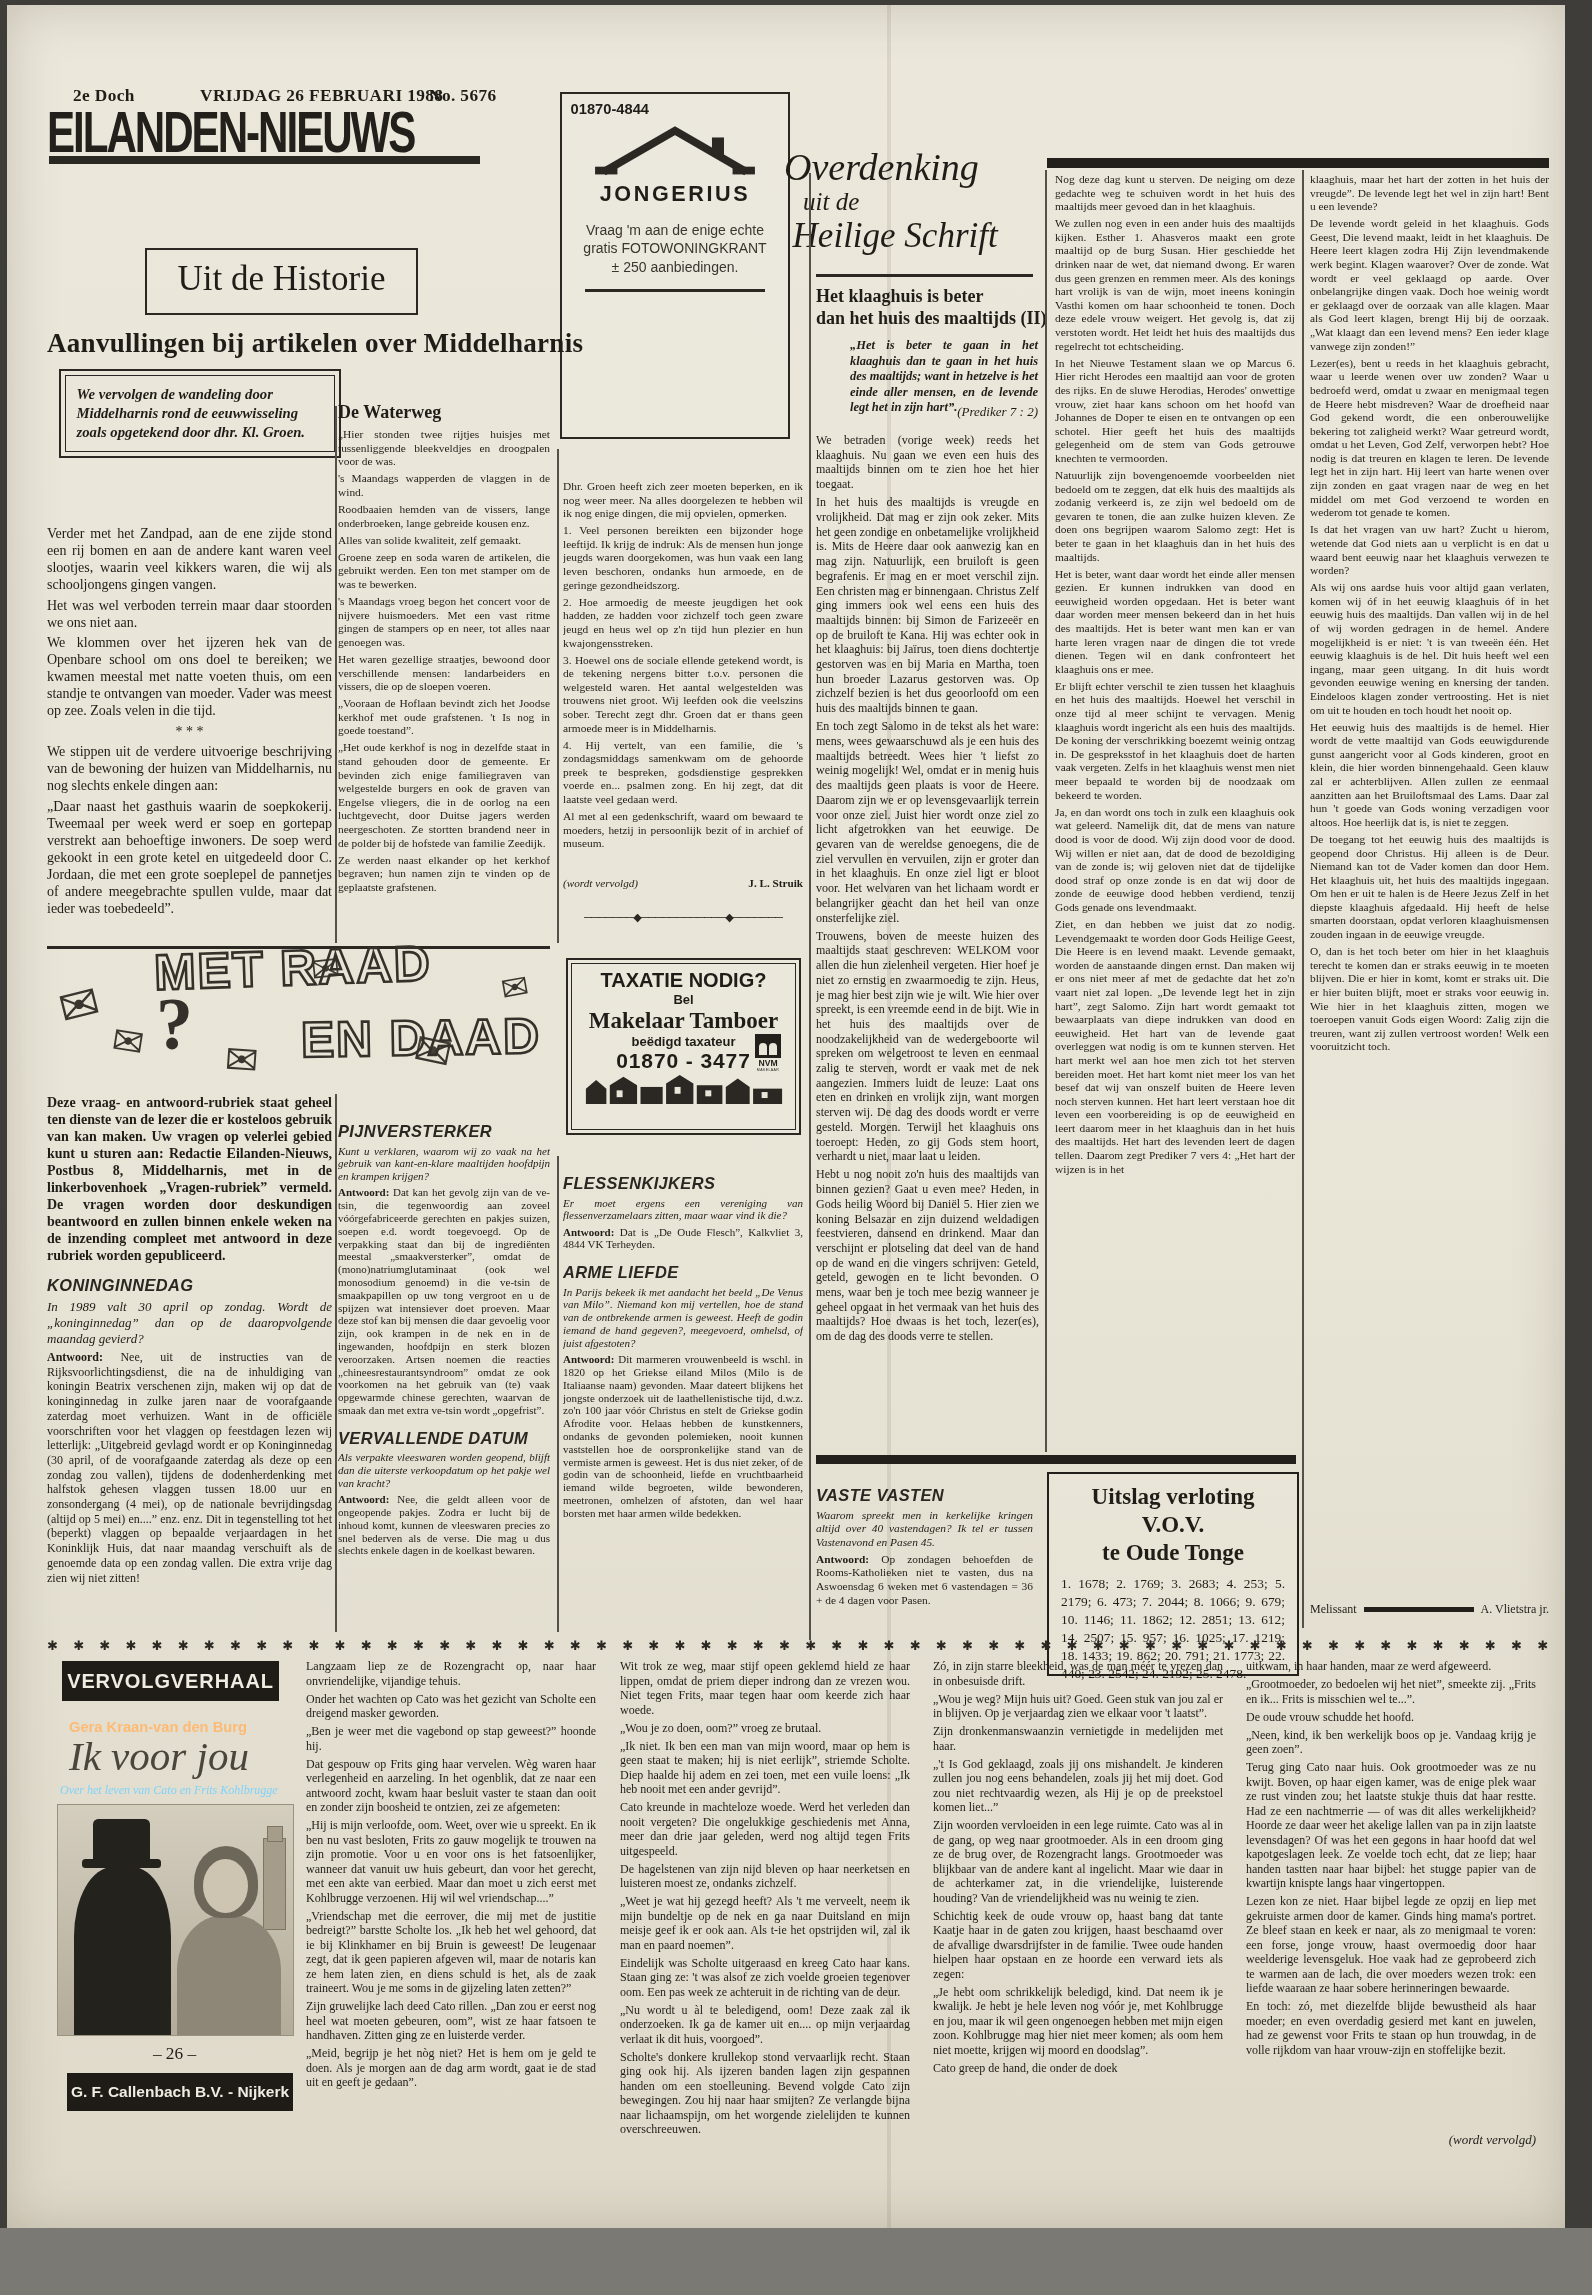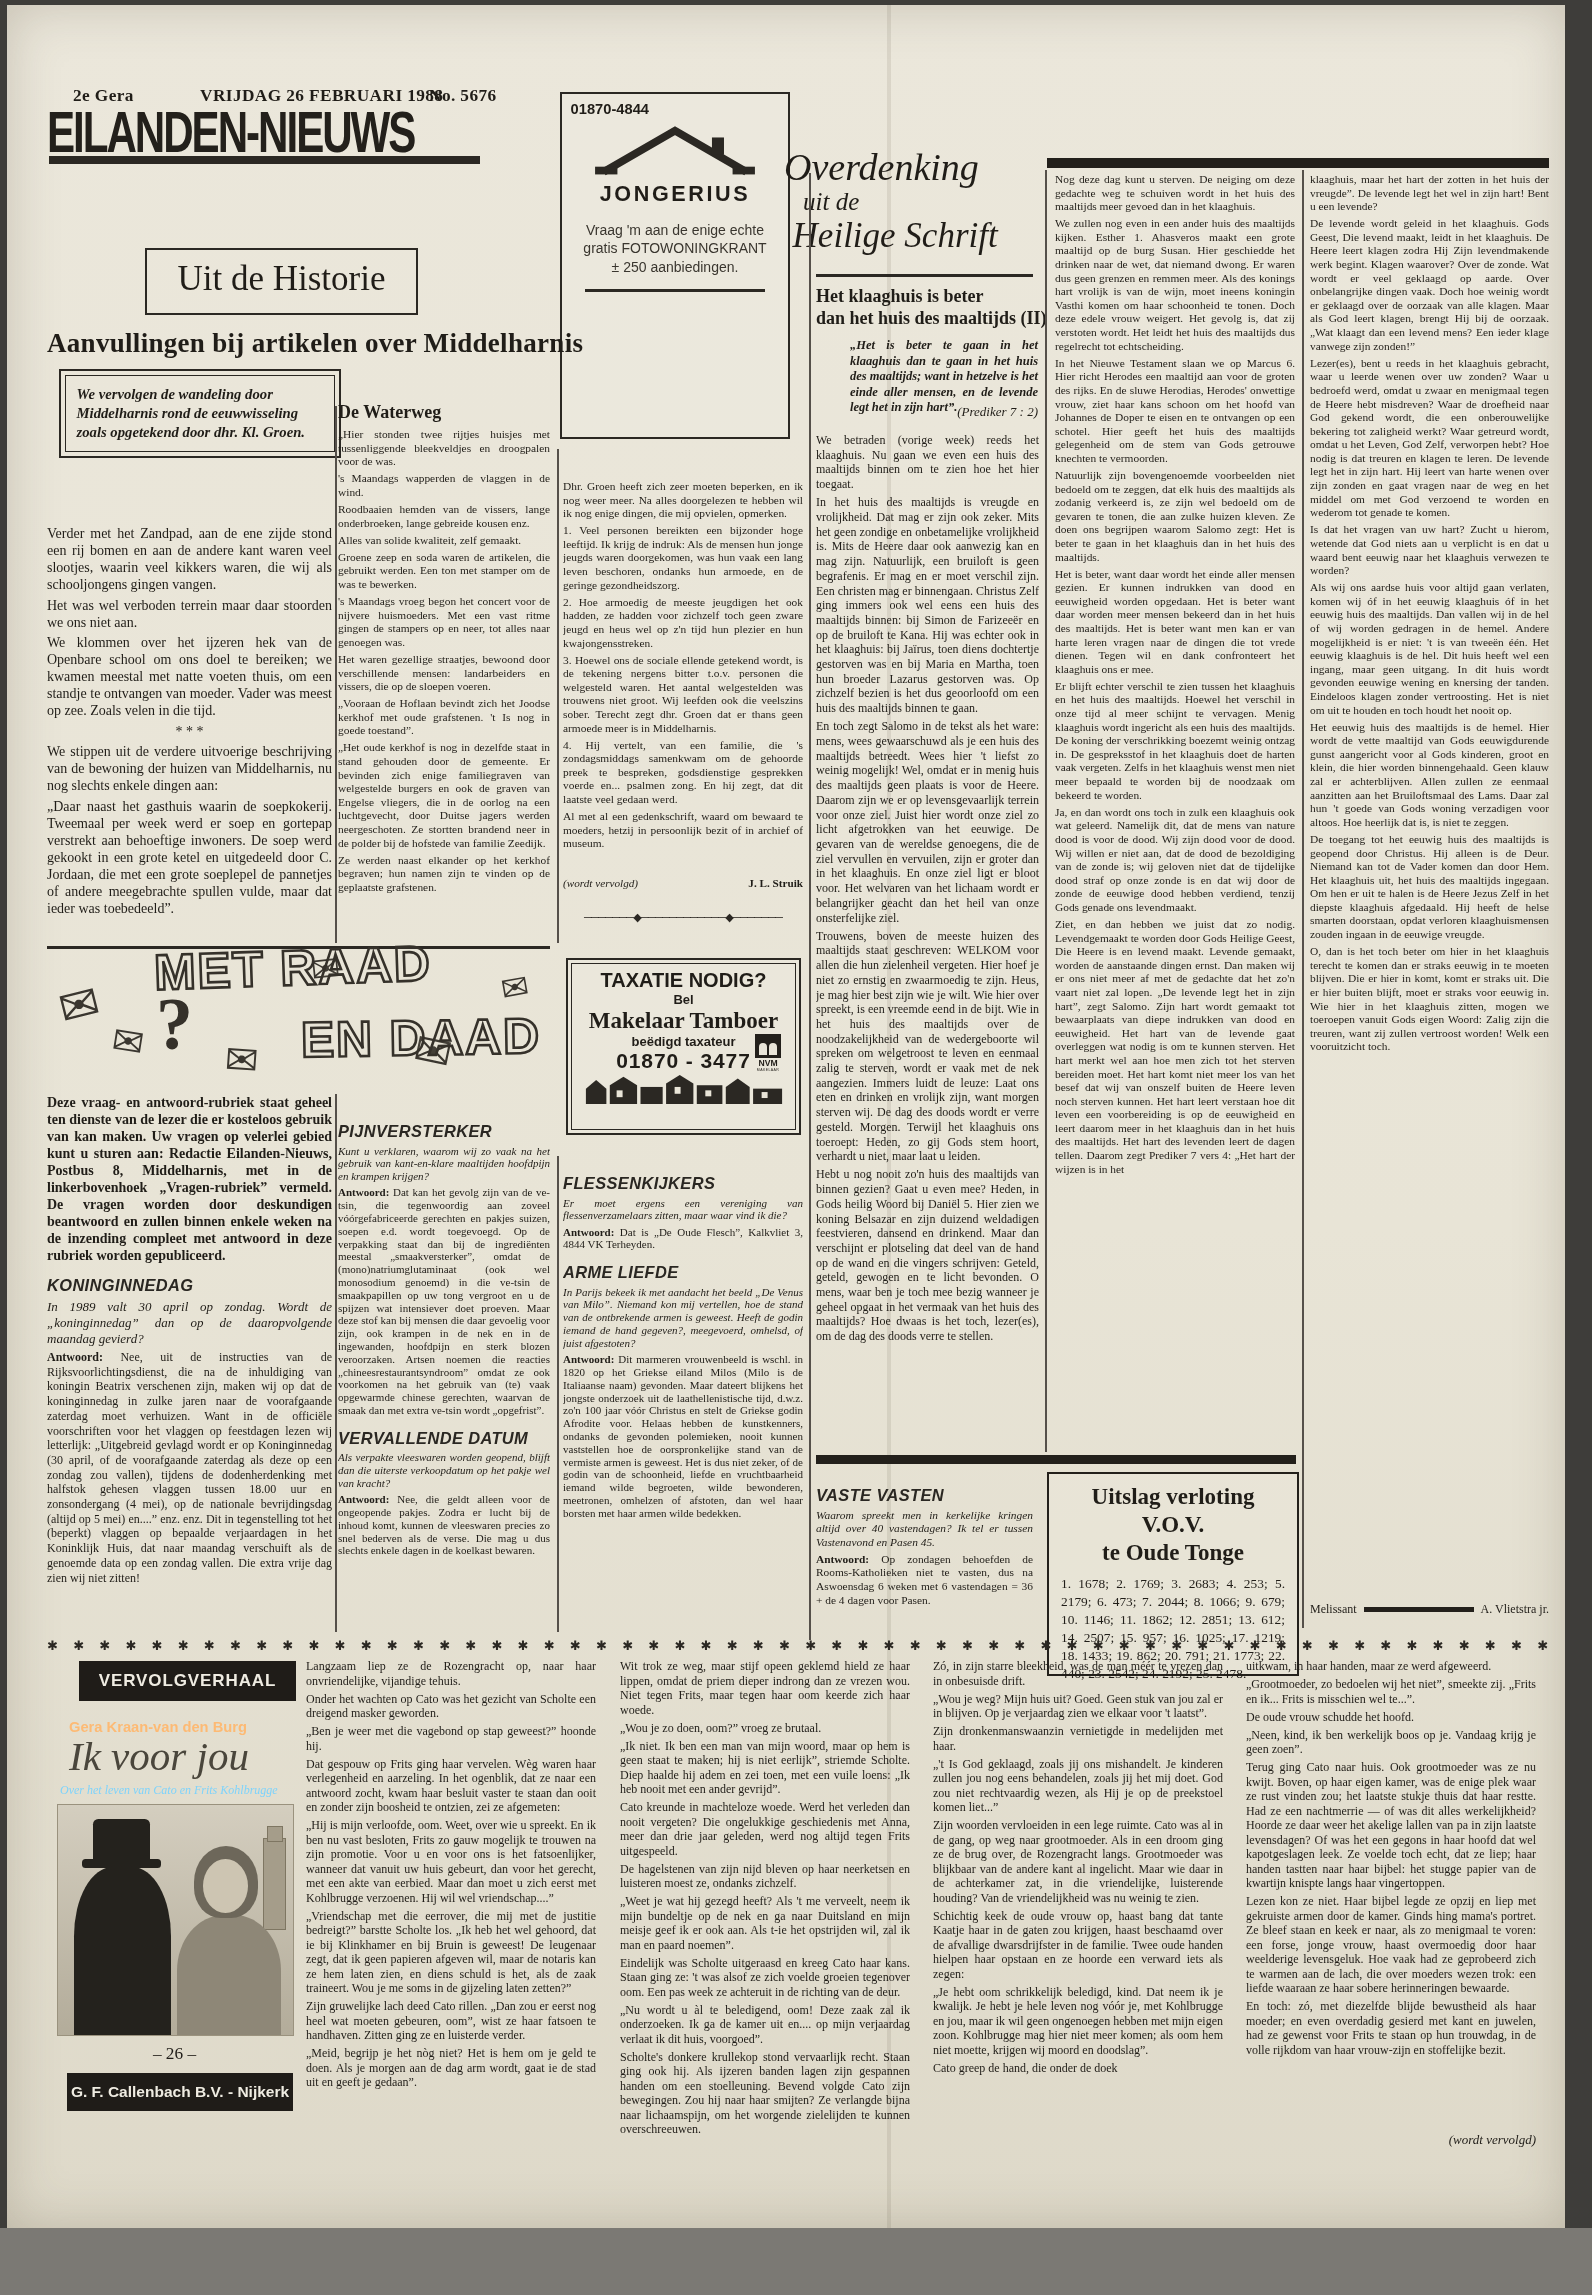--- a/index.html
+++ b/index.html
@@ -90,21 +90,21 @@
   .edge{position:absolute;background:#3e3d3a;}
   .ornament{letter-spacing:-0.9px;font-size:11.2px;color:#2b2823;white-space:nowrap;overflow:hidden;}
 </style>
 </head>
 <body>
 
 <div class="stage">
   <div class="paper"></div>
   <div class="fold" style="left:887px;"></div>
 
-  <div class="abs edition" style="left:73px;top:86px;">2e Gera</div>
+  <div class="abs edition" style="left:73px;top:86px;">2e Doch</div>
   <div class="abs date" style="left:200px;top:86px;">VRIJDAG 26 FEBRUARI 1988</div>
   <div class="abs issue" style="left:429px;top:86px;">No. 5676</div>
   <div class="abs masthead" style="left:47px;top:100px;">EILANDEN-NIEUWS</div>
   <div class="hr" style="left:49px;top:156px;width:431px;height:7.8px;"></div>
 
   <div class="adbox" style="left:560px;top:92px;width:226px;height:343px;">
     <div class="jphone">01870-4844</div>
     <div style="text-align:center;margin-top:5.2px;">
       <svg width="164" height="55" viewBox="0 0 190 64">
         <polyline points="12,58 95,10 178,58" fill="none" stroke="#2b2823" stroke-width="9"></polyline>
@@ -298,21 +298,21 @@
   <div class="vovbox" style="left:1047px;top:1472px;width:224px;height:183px;">
     <div class="vovtitle">
       <div>Uitslag verloting V.O.V.</div>
       <div>te Oude Tonge</div>
     </div>
     <div class="vovnums">1. 1678;   2. 1769;   3. 2683;   4. 253; 5. 2179; 6. 473; 7. 2044; 8. 1066; 9. 679; 10. 1146;  11. 1862;  12. 2851;  13. 612; 14. 2507;  15. 957;  16. 1025;  17. 1219; 18. 1433;  19. 862;  20. 791;  21. 1773; 22. 440; 23. 2542; 24. 2192; 25. 2478.</div>
   </div>
 
   <div class="stars" style="left:47px;top:1638px;width:1502px;">✱ ✱ ✱ ✱ ✱ ✱ ✱ ✱ ✱ ✱ ✱ ✱ ✱ ✱ ✱ ✱ ✱ ✱ ✱ ✱ ✱ ✱ ✱ ✱ ✱ ✱ ✱ ✱ ✱ ✱ ✱ ✱ ✱ ✱ ✱ ✱ ✱ ✱ ✱ ✱ ✱ ✱ ✱ ✱ ✱ ✱ ✱ ✱ ✱ ✱ ✱ ✱ ✱ ✱ ✱ ✱ ✱ ✱ ✱ ✱ ✱ ✱ ✱ ✱ ✱ ✱ ✱ ✱ ✱ ✱ ✱ ✱ ✱ ✱ ✱ ✱ ✱ ✱ ✱ ✱ </div>
 
-  <div class="blackbox" style="left:79px;top:1661px;width:217px;height:40px;font-size:17px;line-height:40px;letter-spacing:0.9px;">VERVOLGVERHAAL</div>
+  <div class="blackbox" style="left:62px;top:1661px;width:217px;height:40px;font-size:20px;line-height:40px;letter-spacing:0.9px;">VERVOLGVERHAAL</div>
   <div class="abs bookauthor" style="left:69px;top:1719px;width:223px;">Gera Kraan-van den Burg</div>
   <div class="abs booktitle" style="left:69px;top:1736px;">Ik voor jou</div>
   <div class="abs booksub" style="left:60px;top:1783px;width:233px;">Over het leven van Cato en Frits Kohlbrugge</div>
   <div class="cover" style="left:57px;top:1804px;width:235px;height:230px;">
     <div class="tower"></div>
     <div class="towertop"></div>
     <div class="womanbody"></div>
     <div class="bonnet"></div>
     <div class="face"></div>
     <div class="man"></div>

